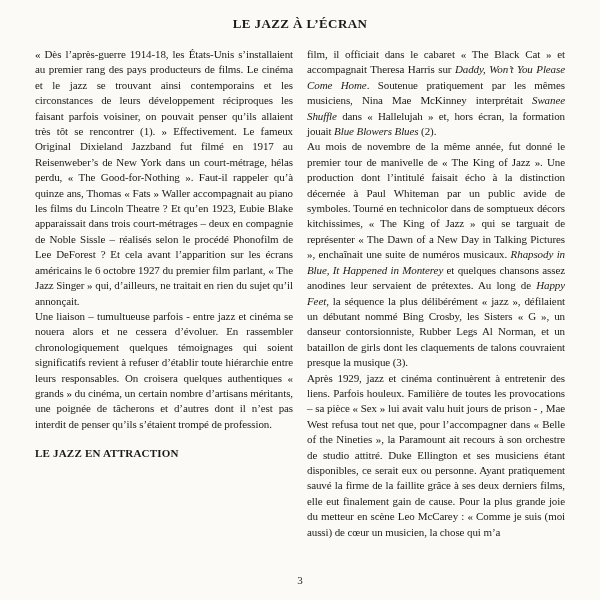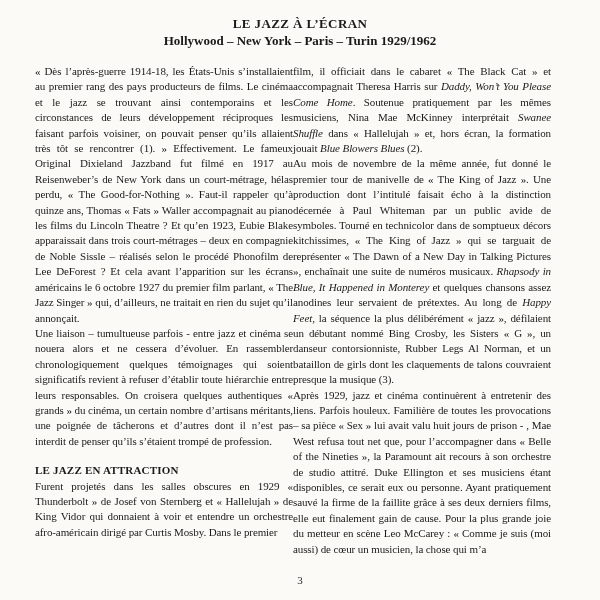--- a/index.html
+++ b/index.html
@@ -31,20 +31,21 @@
     line-height: 16px;
     letter-spacing: 0.4px;
   }
   .subtitle {
     font-weight: bold;
     font-size: 13px;
     line-height: 17px;
   }
   .columns {
     display: flex;
+    gap: 14px;
     margin-top: 15px;
     height: 494px;
     overflow: hidden;
   }
   .col {
     width: 258px;
     font-size: 11px;
     line-height: 15.4px;
     text-align: justify;
     letter-spacing: -0.1px;
@@ -72,29 +73,27 @@
     font-size: 11px;
     color: #2a2a2a;
   }
 </style>
 </head>
 <body>
 
 <div class="page">
   <div class="header">
     <div class="title">LE JAZZ À L’ÉCRAN</div>
-    <div class="subtitle">Hollywood – New York – Paris – Turin 1929/1962</div>
   </div>
 
   <div class="columns">
     <div class="col">
         <p><span>« Dès l’après-guerre 1914-18, les États-Unis s’installaient au premier rang des pays producteurs de films. Le cinéma et le jazz se trouvant ainsi contemporains et les circonstances de leurs développement réciproques les faisant parfois voisiner, on pouvait penser qu’ils allaient très tôt se rencontrer (1). » Effectivement. Le fameux Original Dixieland Jazzband fut filmé en 1917 au Reisenweber’s de New York dans un court-métrage, hélas perdu, « The Good-for-Nothing ». Faut-il rappeler qu’à quinze ans, Thomas « Fats » Waller accompagnait au piano les films du Lincoln Theatre ? Et qu’en 1923, Eubie Blake apparaissait dans trois court-métrages – deux en compagnie de Noble Sissle – réalisés selon le procédé Phonofilm de Lee DeForest ? Et cela avant l’apparition sur les écrans américains le 6 octobre 1927 du premier film parlant, « The Jazz Singer » qui, d’ailleurs, ne traitait en rien du sujet qu’il annonçait.</span></p>
         <p><span>Une liaison – tumultueuse parfois - entre jazz et cinéma se nouera alors et ne cessera d’évoluer. En rassembler chronologiquement quelques témoignages qui soient significatifs revient à refuser d’établir toute hiérarchie entre leurs responsables. On croisera quelques authentiques « grands » du cinéma, un certain nombre d’artisans méritants, une poignée de tâcherons et d’autres dont il n’est pas interdit de penser qu’ils s’étaient trompé de profession.</span></p>
         <h2 class="section-heading">LE JAZZ EN ATTRACTION</h2>
-        <p><span>Furent projetés dans les salles obscures en 1929 « Thunderbolt » de Josef von Sternberg et « Hallelujah » de King Vidor qui donnaient à voir et entendre un orchestre afro-américain dirigé par Curtis Mosby. Dans le premier</span></p>
       </div>
     <div class="col">
         <p><span>film, il officiait dans le cabaret « The Black Cat » et accompagnait Theresa Harris sur </span><span class="italic">Daddy, Won’t You Please Come Home</span><span>. Soutenue pratiquement par les mêmes musiciens, Nina Mae McKinney interprétait </span><span class="italic">Swanee Shuffle</span><span> dans « Hallelujah » et, hors écran, la formation jouait </span><span class="italic">Blue Blowers Blues</span><span> (2).</span></p>
         <p><span>Au mois de novembre de la même année, fut donné le premier tour de manivelle de « The King of Jazz ». Une production dont l’intitulé faisait écho à la distinction décernée à Paul Whiteman par un public avide de symboles. Tourné en technicolor dans de somptueux décors kitchissimes, « The King of Jazz » qui se targuait de représenter « The Dawn of a New Day in Talking Pictures », enchaînait une suite de numéros musicaux. </span><span class="italic">Rhapsody in Blue, It Happened in Monterey</span><span> et quelques chansons assez anodines leur servaient de prétextes. Au long de </span><span class="italic">Happy Feet</span><span>, la séquence la plus délibérément « jazz », défilaient un débutant nommé Bing Crosby, les Sisters « G », un danseur contorsionniste, Rubber Legs Al Norman, et un bataillon de girls dont les claquements de talons couvraient presque la musique (3).</span></p>
         <p><span>Après 1929, jazz et cinéma continuèrent à entretenir des liens. Parfois houleux. Familière de toutes les provocations – sa pièce « Sex » lui avait valu huit jours de prison - , Mae West refusa tout net que, pour l’accompagner dans « Belle of the Nineties », la Paramount ait recours à son orchestre de studio attitré. Duke Ellington et ses musiciens étant disponibles, ce serait eux ou personne. Ayant pratiquement sauvé la firme de la faillite grâce à ses deux derniers films, elle eut finalement gain de cause. Pour la plus grande joie du metteur en scène Leo McCarey : « Comme je suis (moi aussi) de cœur un musicien, la chose qui m’a</span></p>
       </div>
   </div>
 
   <div class="pagenum">3</div>
 </div>

